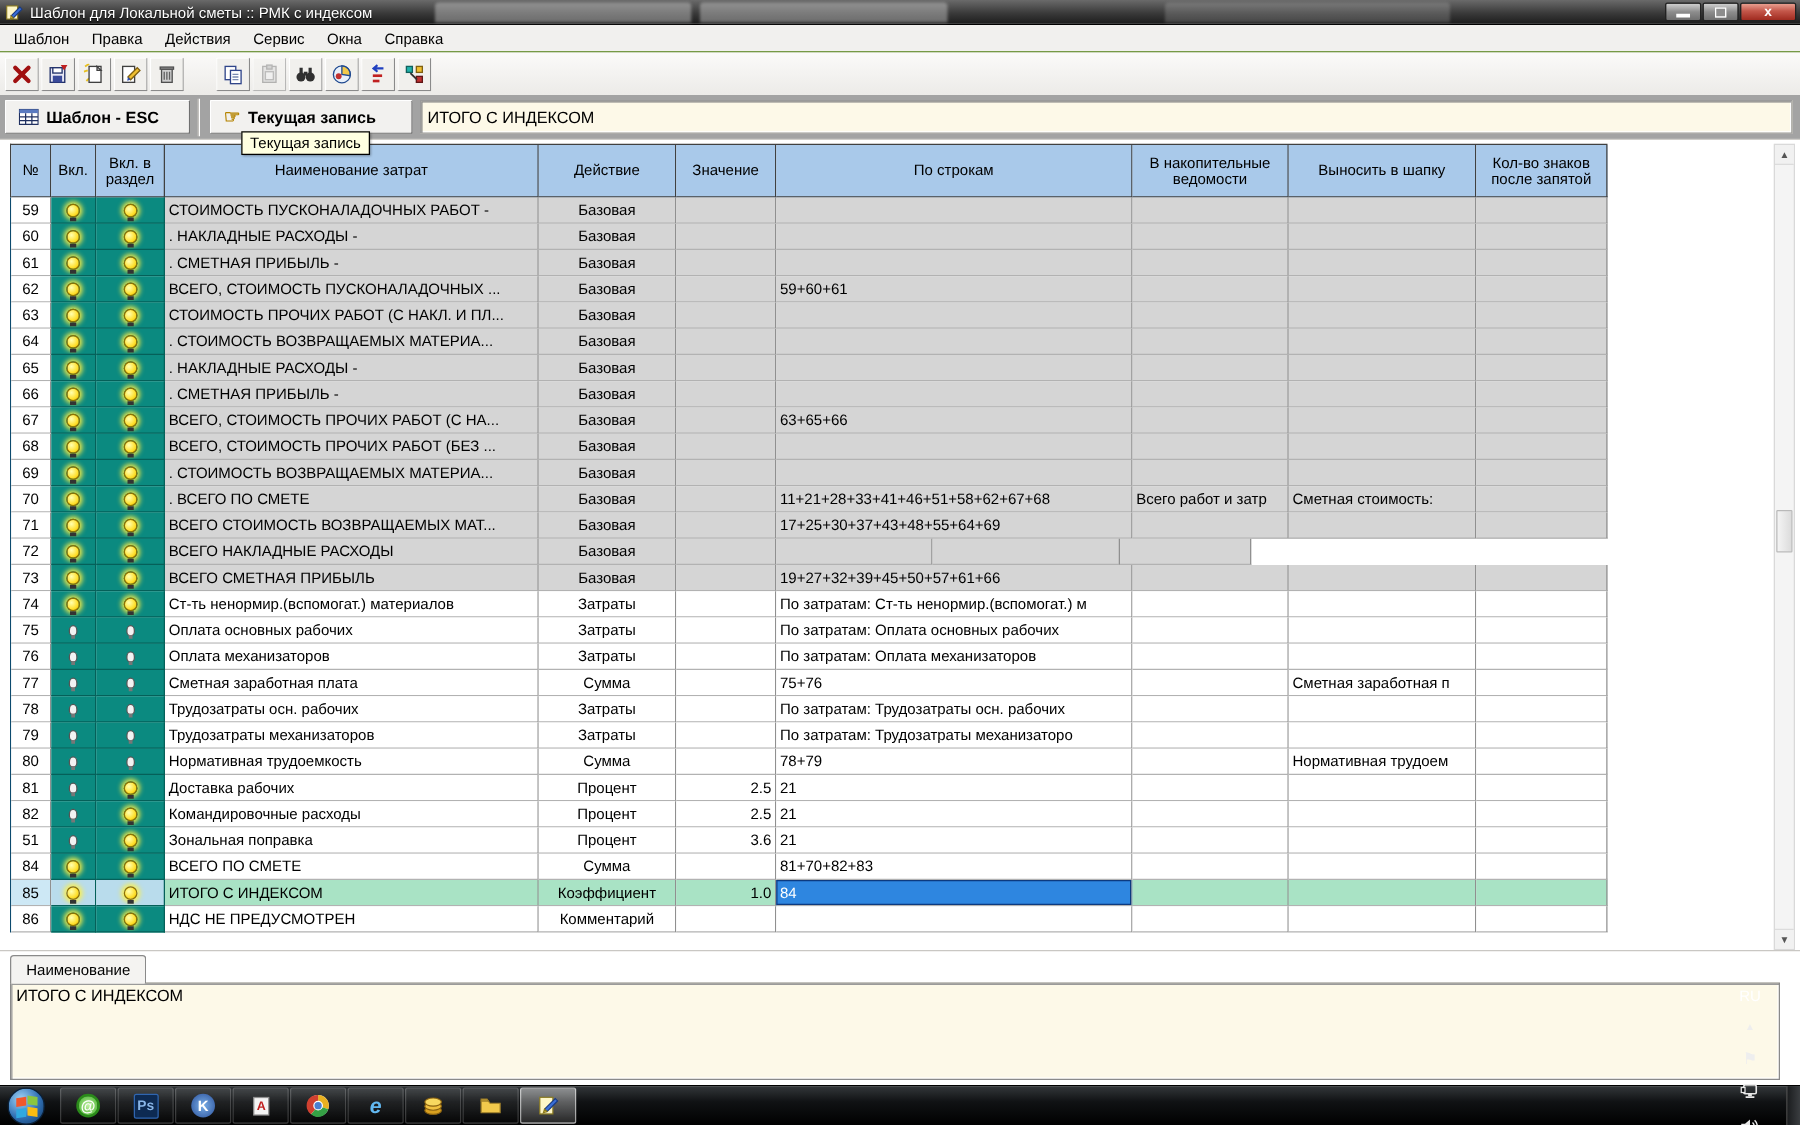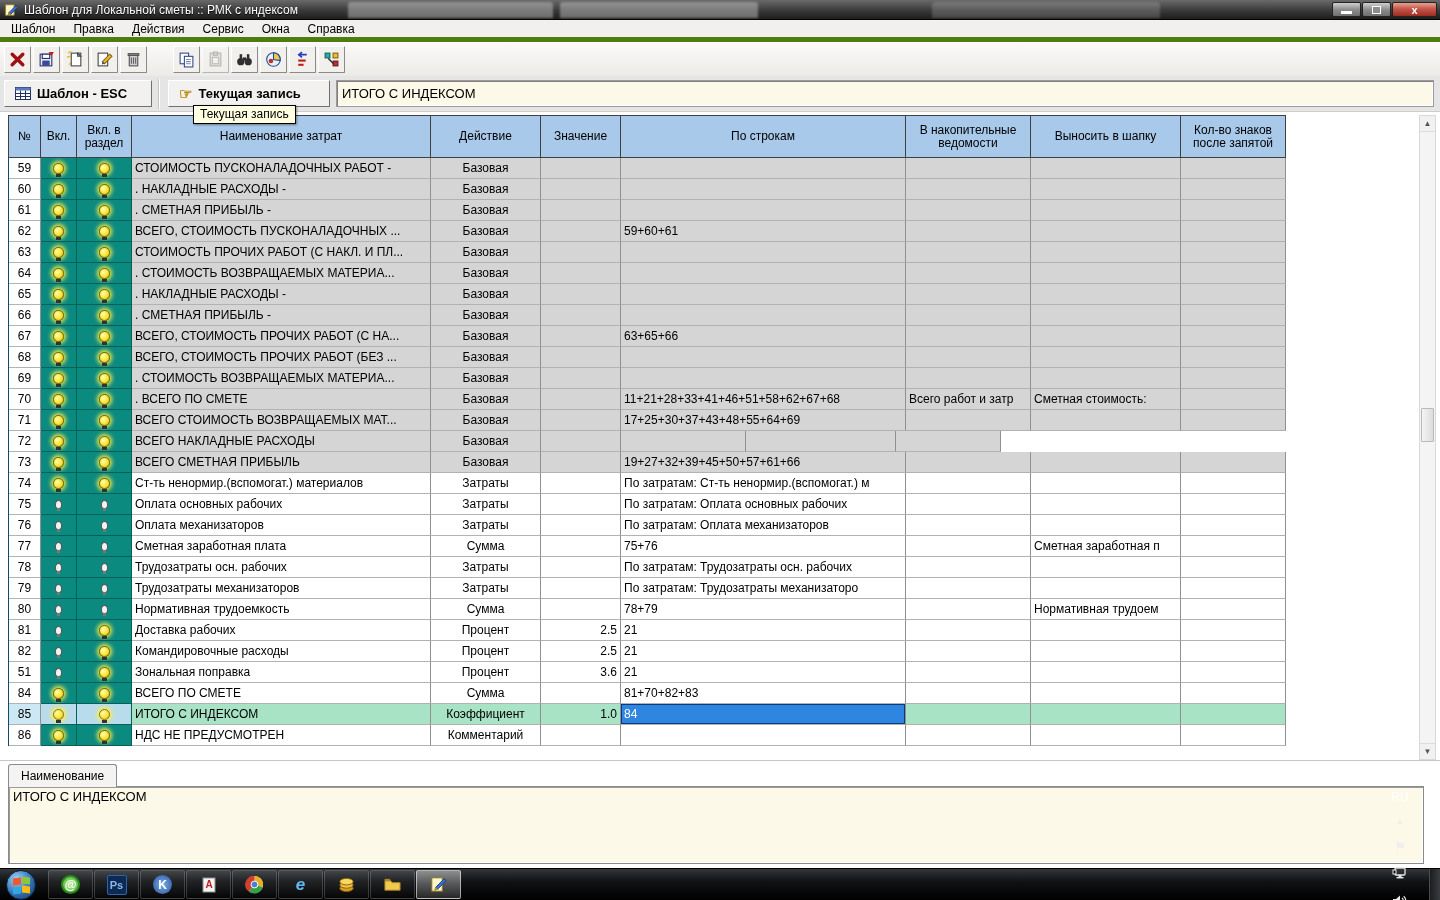--- a/index.html
+++ b/index.html
@@ -22,37 +22,37 @@
   .wbtn { width:29px; height:15px; border:1px solid #222; border-radius:2px;
     background:linear-gradient(#cfcfcf,#8d8d8d 50%,#6f6f6f); display:flex; align-items:center; justify-content:center; }
   .wbtn.close { width:45px; background:linear-gradient(#e8a091,#c4574a 45%,#a02b20); color:#fff; font-weight:bold; font-size:11px; }
   .ico-min { width:11px; height:3px; background:#fff; margin-top:6px; }
   .ico-restore { position:relative; width:9px; height:8px; }
   .ico-restore::before { content:""; position:absolute; right:0; top:0; width:7px; height:6px; border:1px solid #fff; }
   .ico-restore::after { content:""; position:absolute; left:0; bottom:0; width:7px; height:6px; border:1px solid #fff; background:#8d8d8d; }
 
   
   .menubar { position:absolute; left:0; top:20px; width:1440px; height:22px; background:#f1f0ee;
-    border-bottom:5px solid #4d7c0f; display:flex; align-items:center; }
+    border-bottom:1px solid #4d7c0f; display:flex; align-items:center; }
   .menu-item { padding:0 9px; height:22px; line-height:22px; font-size:12px; }
   .menu-item:first-child { margin-left:2px; }
 
   
   .toolbar { position:absolute; left:0; top:42px; width:1440px; height:34px;
     background:linear-gradient(#fbfaf9,#ecebe8); display:flex; align-items:center; }
   .tbtn { width:27px; height:27px; margin-left:2px; background:#f1f0ed;
     border:1px solid; border-color:#fff #8a8a8a #8a8a8a #fff; border-radius:1px;
     display:flex; align-items:center; justify-content:center; }
   .tbtn.first { margin-left:4px; }
   .tbtn.gap { margin-left:26px; }
   .tbtn.disabled { opacity:.55; }
   .tbtn svg { width:17px; height:17px; }
 
   
-  .subtoolbar { position:absolute; left:0; top:76px; width:1440px; height:36px; background:#e5e5e5;
+  .subtoolbar { position:absolute; left:0; top:76px; width:1440px; height:36px; background:#a3a3a3;
     border-bottom:1px solid #cfcdc9; }
   .big-btn { position:absolute; top:4px; height:27px; background:#f2f1ef;
     border:1px solid; border-color:#fff #707070 #707070 #fff; border-radius:1px;
     display:flex; align-items:center; font-weight:bold; font-size:13px; padding:0 10px; }
   .big-btn .bico { margin-right:6px; }
   .btn-template { left:4px; width:148px; }
   .btn-current { left:168px; width:162px; }
   .hand-ico { color:#b58400; font-size:15px; line-height:13px; }
   .groove { position:absolute; left:158px; top:3px; width:2px; height:30px;
     border-left:1px solid #c6c4c0; border-right:1px solid #fff; }

